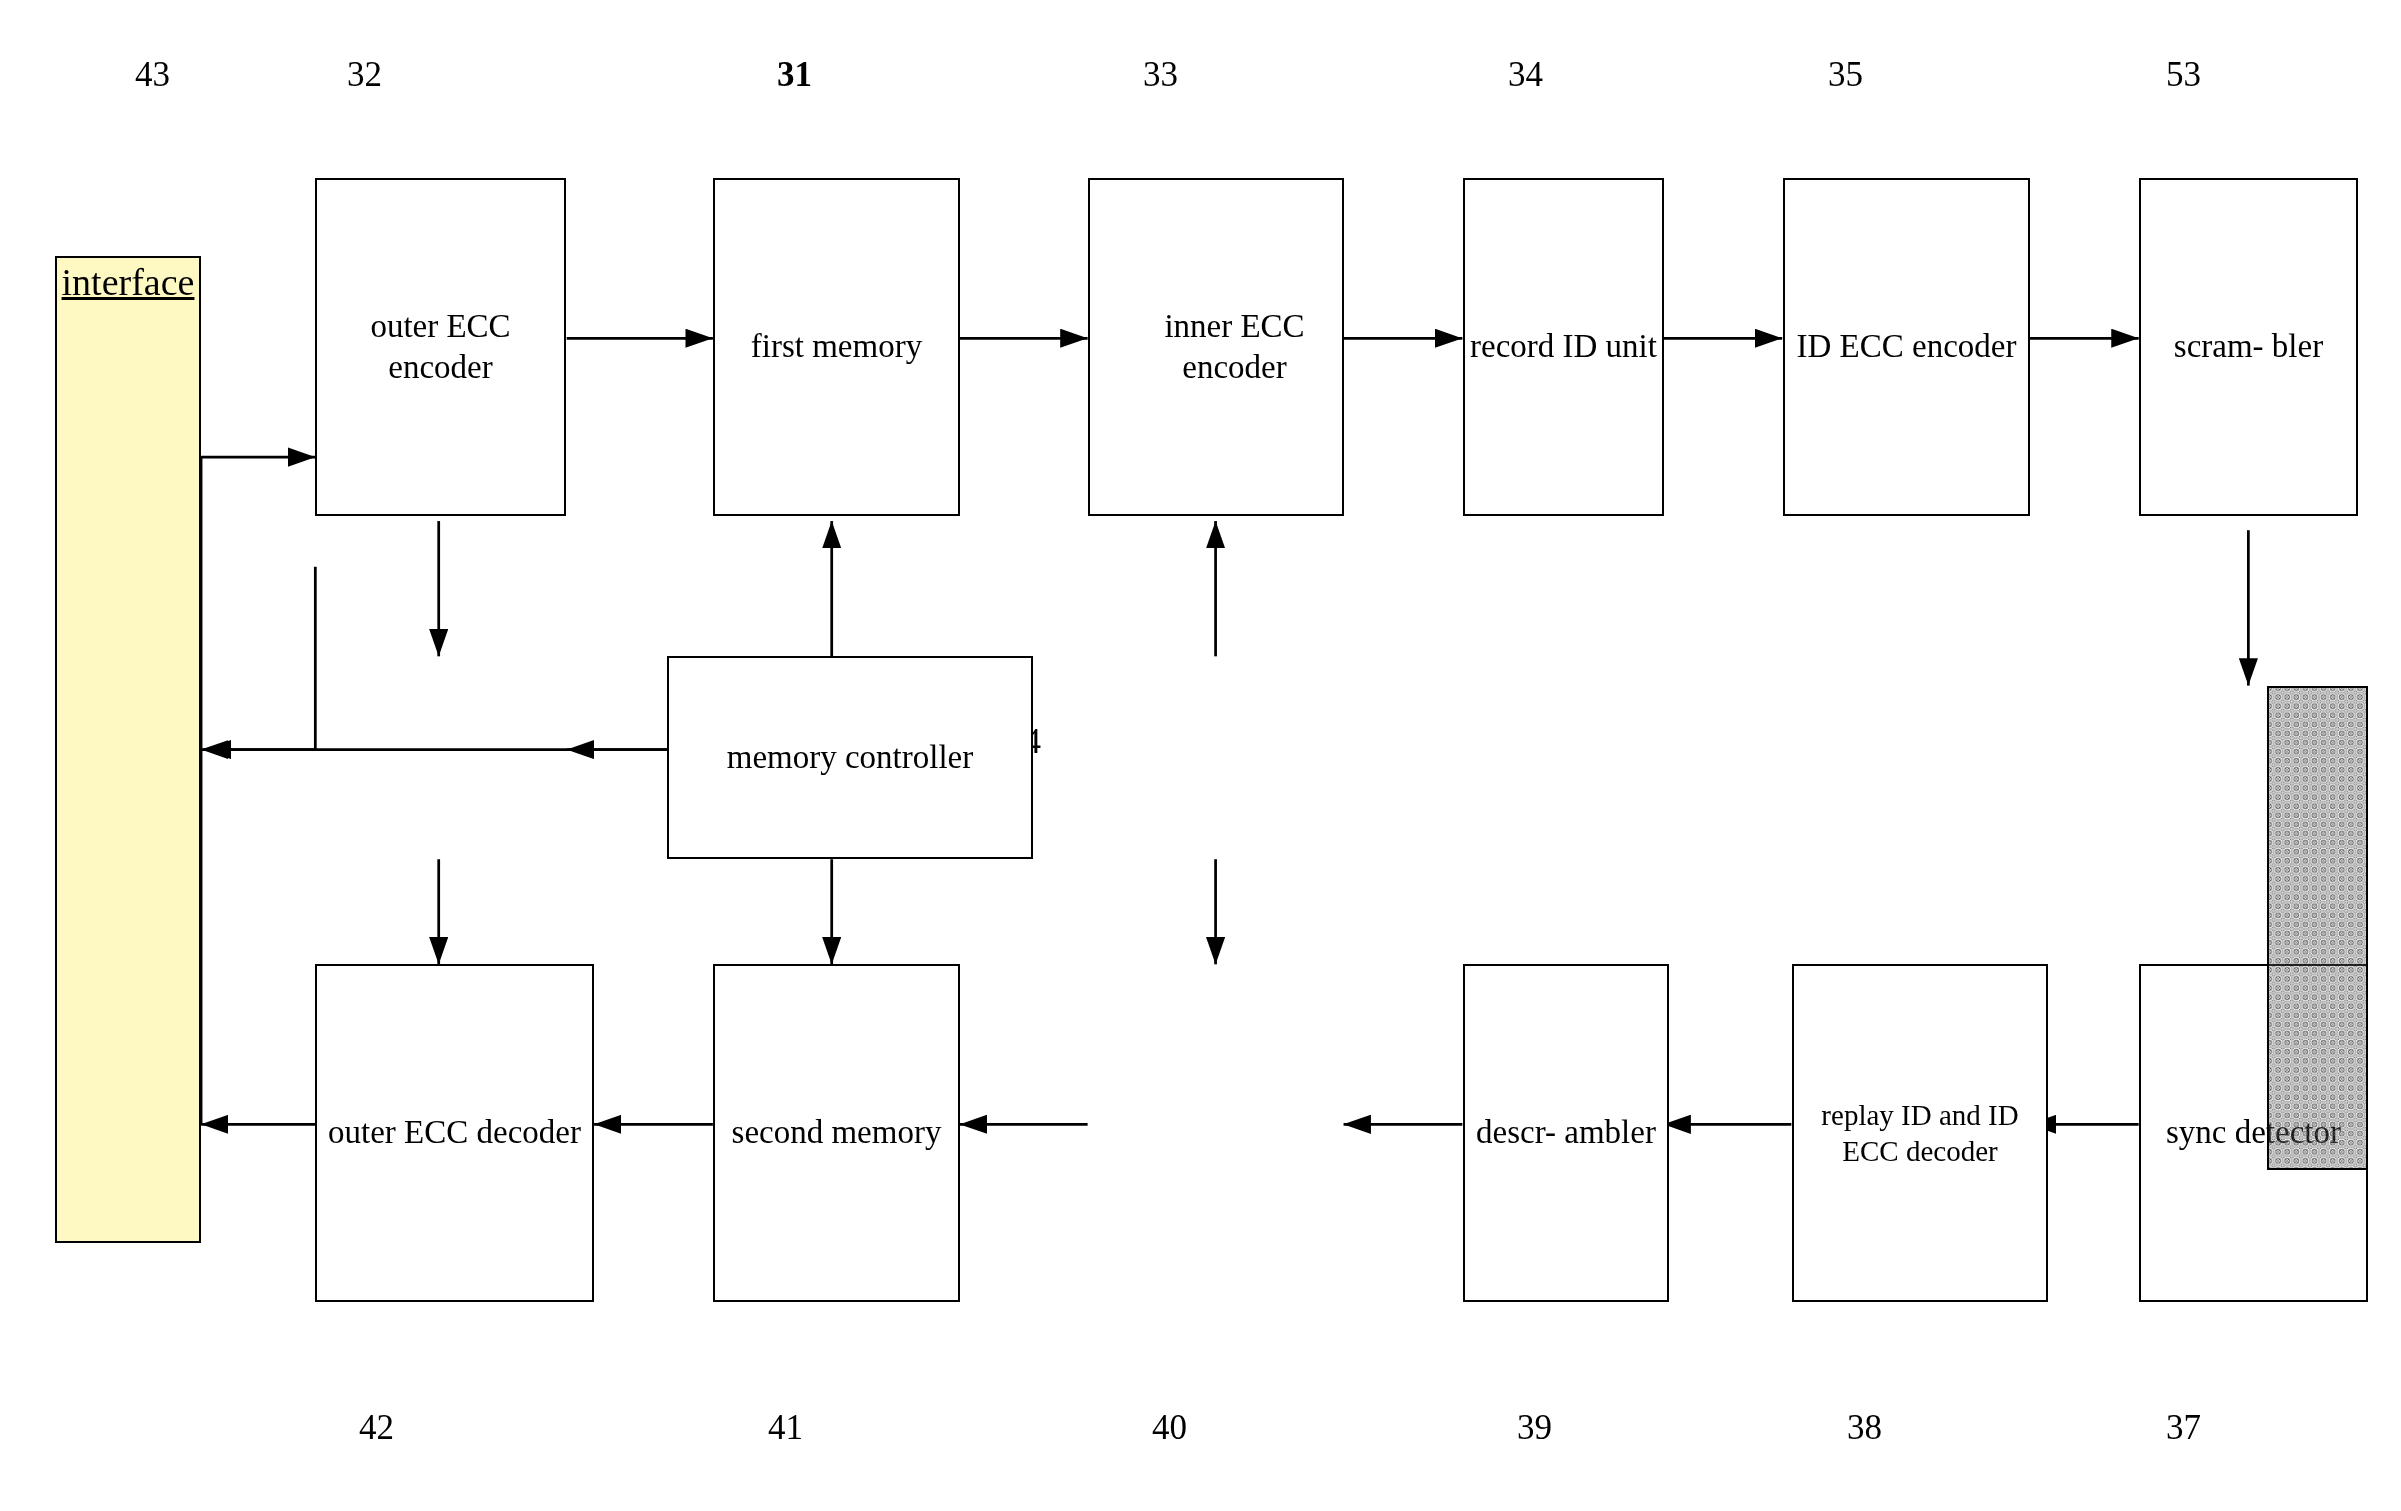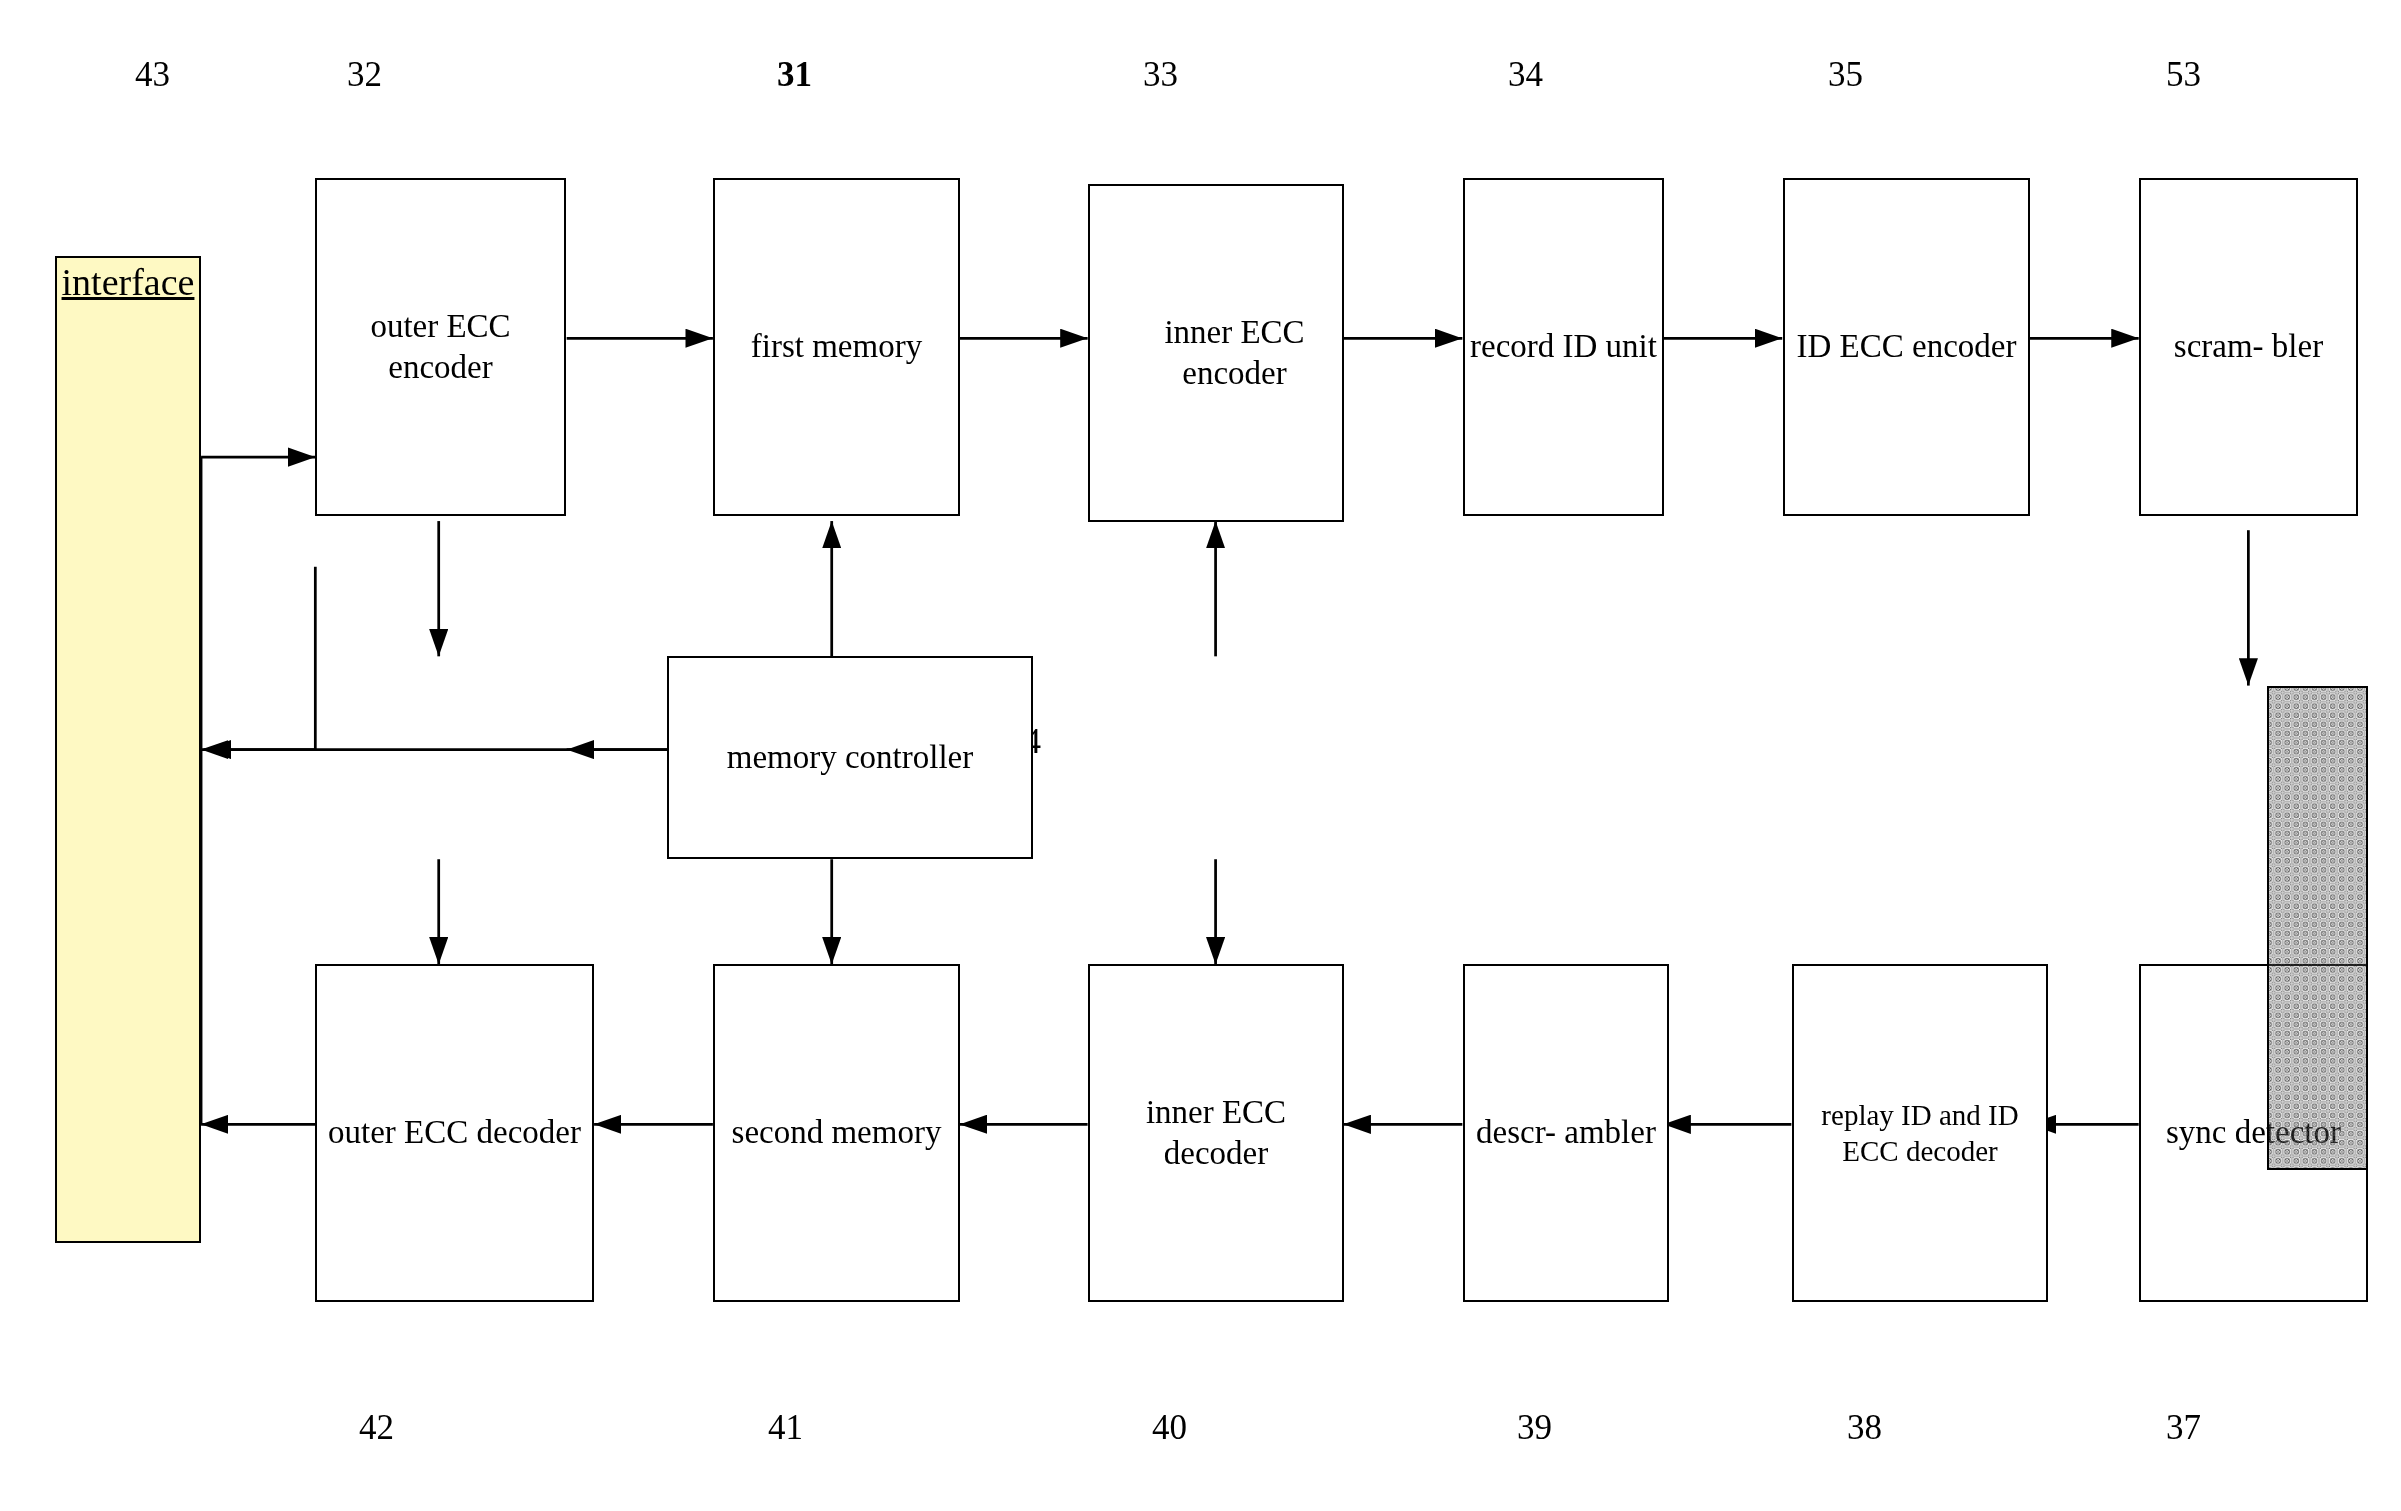--- a/index.html
+++ b/index.html
@@ -148,21 +148,21 @@
     <span>outer
 ECC
 encoder</span>
   </div>
 
   <div class="block" style="left:713px; top:178px; width:247px; height:338px;">
     <span>first
 memory</span>
   </div>
 
-  <div class="block" style="left:1088px; top:184px; width:256px; height:338px;padding-left:37px;">
+  <div class="block" style="left:1088px; top:178px; width:256px; height:338px;padding-left:37px;">
     <span>inner
 ECC
 encoder</span>
   </div>
 
   <div class="block" style="left:1463px; top:178px; width:201px; height:338px;">
     <span>record
 ID
 unit</span>
   </div>
@@ -187,25 +187,20 @@
     <span>outer
 ECC
 decoder</span>
   </div>
 
   <div class="block" style="left:713px; top:964px; width:247px; height:338px;">
     <span>second
 memory</span>
   </div>
 
-  <div class="block" style="left:1088px; top:964px; width:256px; height:338px;">
-    <span>inner
-ECC
-decoder</span>
-  </div>
 
   <div class="block" style="left:1463px; top:964px; width:206px; height:338px;align-items:center;">
     <span>descr-
 ambler</span>
   </div>
 
   <div class="block" style="left:1792px; top:964px; width:256px; height:338px; font-size:29px;">
     <span>replay
 ID and
 ID ECC

